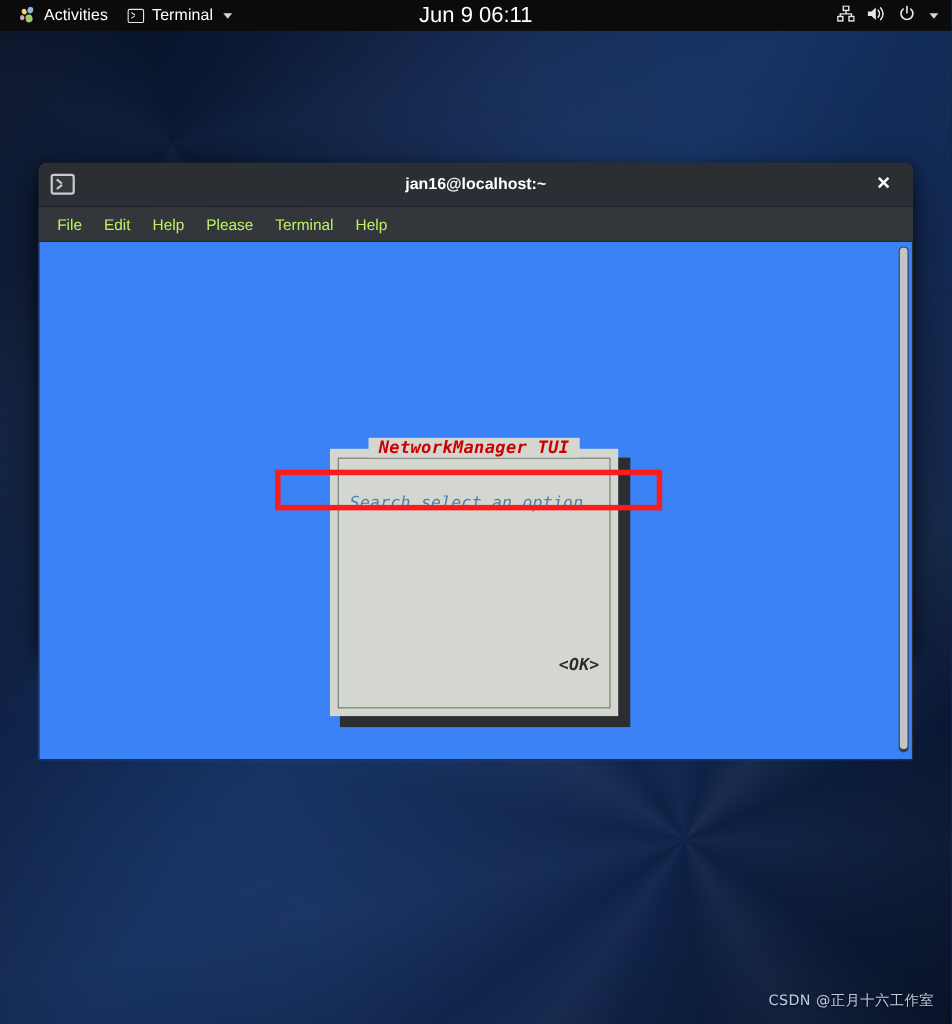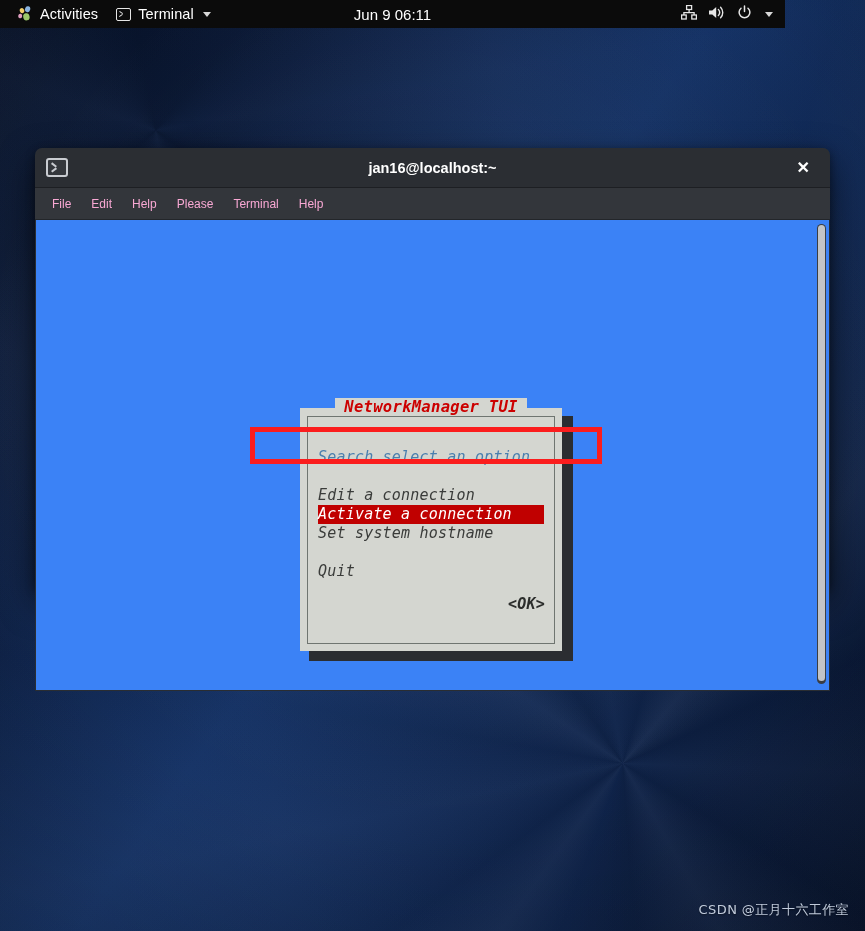--- a/index.html
+++ b/index.html
@@ -66,21 +66,21 @@
     position: absolute;
     left: 0; top: 0; width: 865px; height: 931px;
     background: radial-gradient(ellipse 120% 110% at 50% 40%,
       rgba(255,255,255,0.04) 0%, rgba(0,0,0,0.0) 45%, rgba(0,0,0,0.30) 100%);
   }
 
   
   #topbar {
     position: absolute;
     left: 0; top: 0;
-    width: 785px; height: 28px;
+    width: 865px; height: 28px;
     background: #0b0b0b;
     display: flex;
     align-items: center;
     color: #ffffff;
     font-size: 14px;
     z-index: 50;
   }
   .tb-item {
     display: flex; align-items: center; gap: 7px;
     padding: 0 9px; height: 28px;
@@ -92,21 +92,21 @@
     width: 0; height: 0;
     border-left: 4.5px solid transparent;
     border-right: 4.5px solid transparent;
     border-top: 5px solid #d8d8d8;
     margin-left: 2px;
   }
   #tb-clock {
     position: absolute;
     left: 0; right: 0;
     text-align: center;
-    font-size: 15px;
+    font-size: 20px;
     color: #ffffff;
     pointer-events: none;
   }
   #tb-right {
     position: absolute;
     right: 6px; top: 0;
     height: 28px;
     display: flex; align-items: center; gap: 11px;
     padding-right: 6px;
   }
@@ -193,22 +193,22 @@
   #term-menubar {
     height: 32px;
     background: #33363b;
     display: flex;
     align-items: center;
     padding-left: 8px;
     gap: 2px;
     border-bottom: 1px solid #23262a;
   }
   .menu-item {
-    color: #f9a8d4;
-    font-size: 12px;
+    color: #bef264;
+    font-size: 14px;
     padding: 4px 9px;
     border-radius: 3px;
     cursor: pointer;
   }
   #term-body {
     position: relative;
     height: 471px;
     background: #3b82f6;
     border: 1px solid #2a2d31;
     border-top: none;
@@ -416,27 +416,20 @@
 
     <div id="tui-dialog">
       <div id="tui-inner-frame"></div>
 
       <div id="tui-title">
         <span>NetworkManager TUI</span>
       </div>
 
       <div id="tui-prompt">Search select an option</div>
 
-      <div id="tui-list">
-        <div class="tui-option">Edit a connection</div>
-        <div class="tui-option selected">Activate a connection</div>
-        <div class="tui-option">Set system hostname</div>
-        <div class="tui-spacer"></div>
-        <div class="tui-option">Quit</div>
-      </div>
 
       <div id="tui-ok">&lt;OK&gt;</div>
     </div>
 
   </div>
 </div>
 
 <div id="annotation-rect"></div>
 
 <div id="watermark">CSDN @正月十六工作室</div>

